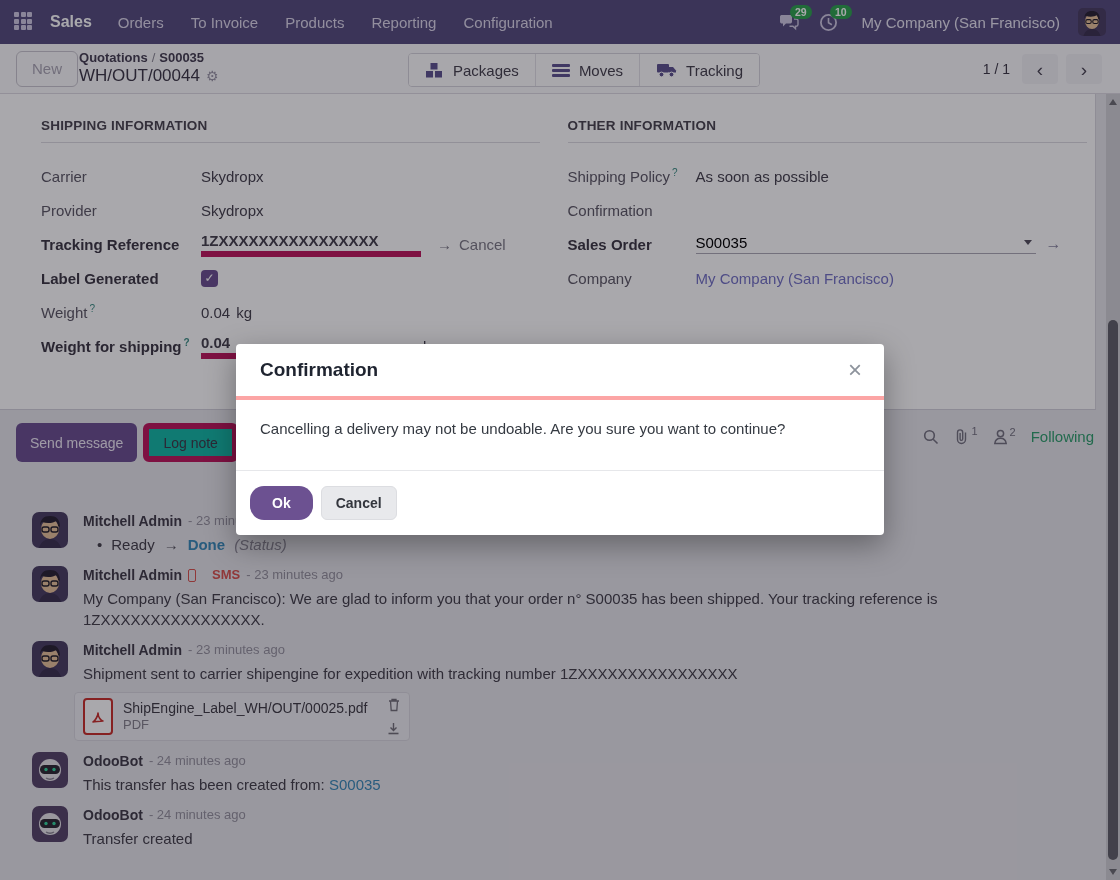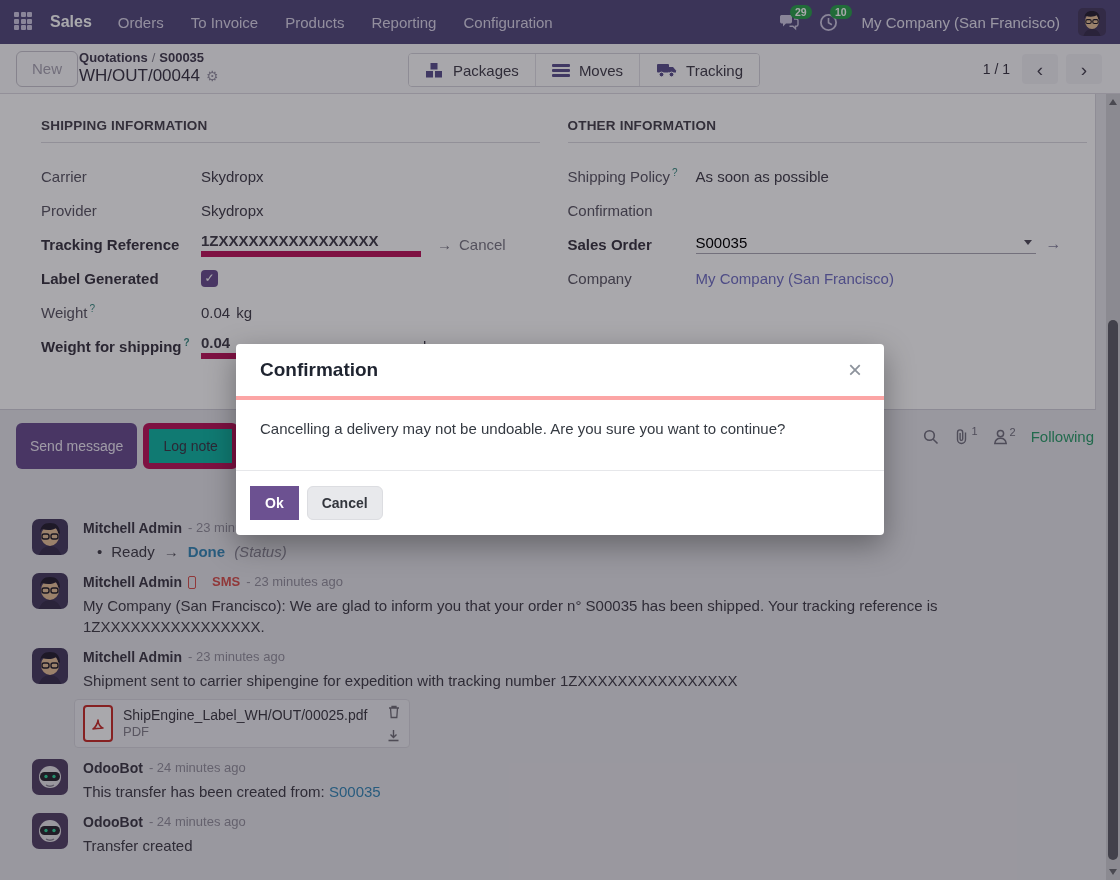--- a/index.html
+++ b/index.html
@@ -59,21 +59,21 @@
   .unit { margin-left:10px; color:#46424e; }
   .m2o { width:340px; display:flex; align-items:center; justify-content:space-between; border-bottom:1px solid #adaab6; padding-bottom:2px; cursor:pointer; }
   .caret-down { width:0; height:0; border-left:4px solid transparent; border-right:4px solid transparent; border-top:5px solid #55515e; margin-right:4px; }
   .int-link { color:#8a86a0; font-size:16px; margin-left:10px; cursor:pointer; }
   .link-indigo { color:#7472C5; cursor:pointer; }
   .link-blue { color:#3A8AB8; cursor:pointer; }
 
   
   .chatter { padding:13px 16px 0 16px; position:relative; }
   .chat-btns { display:flex; gap:6px; align-items:center; }
-  .btn { height:46px; border-radius:6px; font-size:14px; padding:0 14px; cursor:pointer; border:1px solid transparent; }
+  .btn { height:39px; border-radius:6px; font-size:14px; padding:0 14px; cursor:pointer; border:1px solid transparent; }
   .btn-primary { background:#6C5191; color:#efeaf6; font-weight:500; border:none; }
   .btn-light { background:#14b8a6; color:#3f3b49; border:6px solid #be185d; }
   .chat-tools { position:absolute; right:26px; top:18px; display:flex; align-items:center; gap:15px; color:#757380; }
   .tool { display:flex; align-items:flex-start; gap:2px; cursor:pointer; }
   .tool sup { font-size:11px; line-height:1; margin-top:-2px; }
   .following { color:#31A06E; font-size:15px; cursor:pointer; }
 
   
   .thread { margin-top:50px; padding:0 16px; }
   .msg { display:flex; gap:15px; margin-bottom:11px; }
@@ -104,21 +104,21 @@
   .sb-thumb { position:absolute; left:2px; top:226px; height:540px; width:10px; border-radius:6px; background:#62626a; cursor:grab; }
 
   
   .backdrop { position:absolute; inset:0; background:rgba(10,6,16,0.35); z-index:40; }
   .modal { position:absolute; left:236px; top:344px; width:648px; height:191px; background:#ffffff; border-radius:4px; box-shadow:0 10px 30px rgba(0,0,0,.35); z-index:50; display:flex; flex-direction:column; }
   .modal-head { height:56px; display:flex; align-items:center; justify-content:space-between; padding:0 22px 0 24px; border-bottom:4px solid #fca5a5; }
   .modal-title { font-size:19px; font-weight:600; color:#1f2430; }
   .modal-close { font-size:24px; color:#8d939c; background:none; border:none; cursor:pointer; line-height:1; }
   .modal-body { flex:1; padding:20px 24px; font-size:15px; color:#353a42; }
   .modal-foot { border-top:1px solid #e6e7ea; padding:15px 14px; display:flex; gap:8px; }
-  .btn-ok { background:#6C5191; color:#fff; font-weight:600; font-size:14px; padding:8px 15px; border:none; border-radius:0; cursor:pointer; }
+  .btn-ok { background:#6C5191; color:#fff; font-weight:600; font-size:14px; padding:8px 22px; border:none; border-radius:14px; cursor:pointer; }
   .btn-cancel { background:#e8e9ec; color:#33363d; font-weight:600; font-size:14px; padding:8px 14px; border:1px solid #dcdde1; border-radius:6px; cursor:pointer; }
 
   svg { display:block; }
 </style>
 </head>
 <body>
 
 <div class="app">
 
   <div class="navbar">

